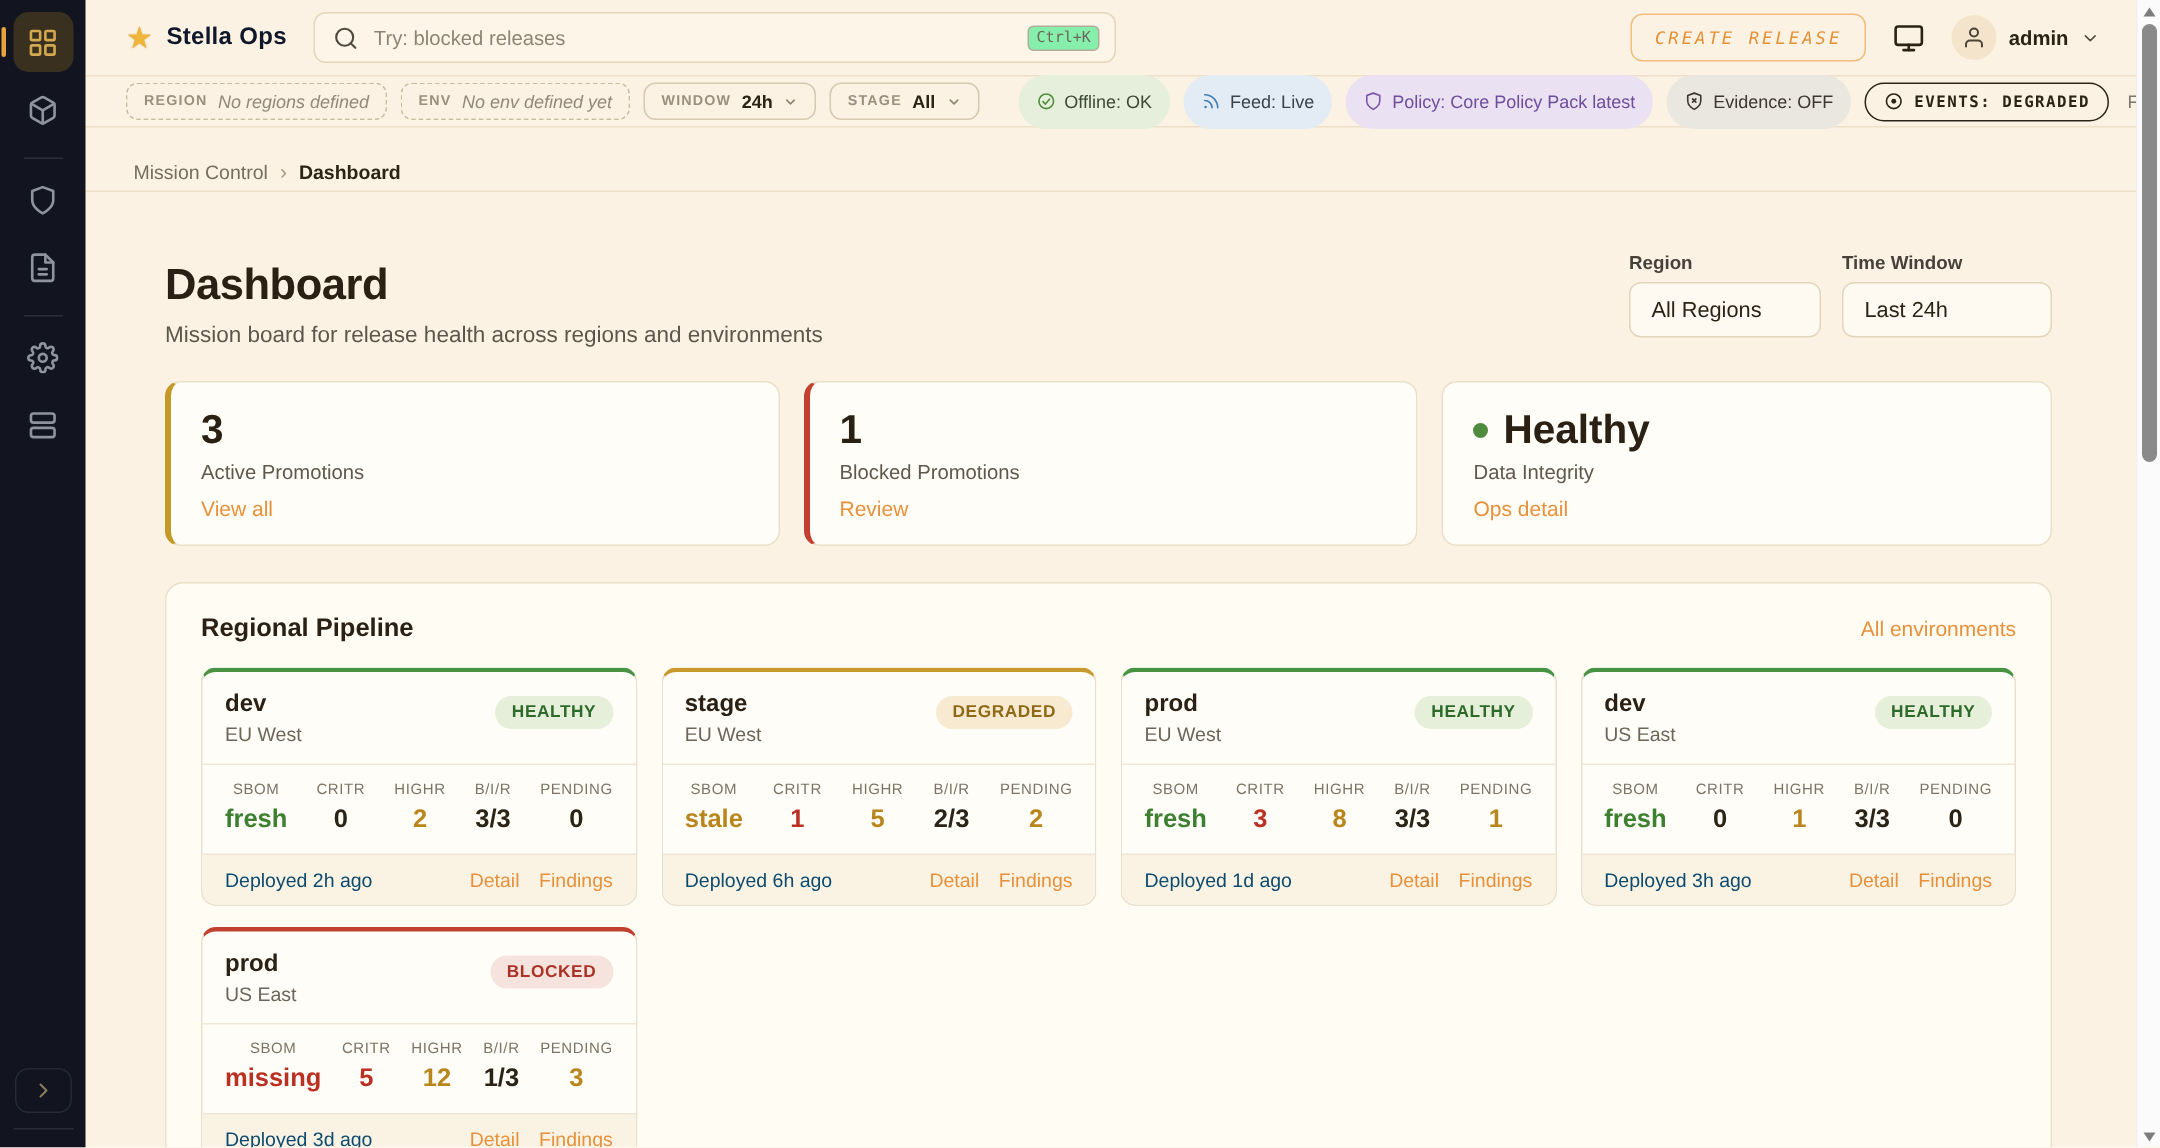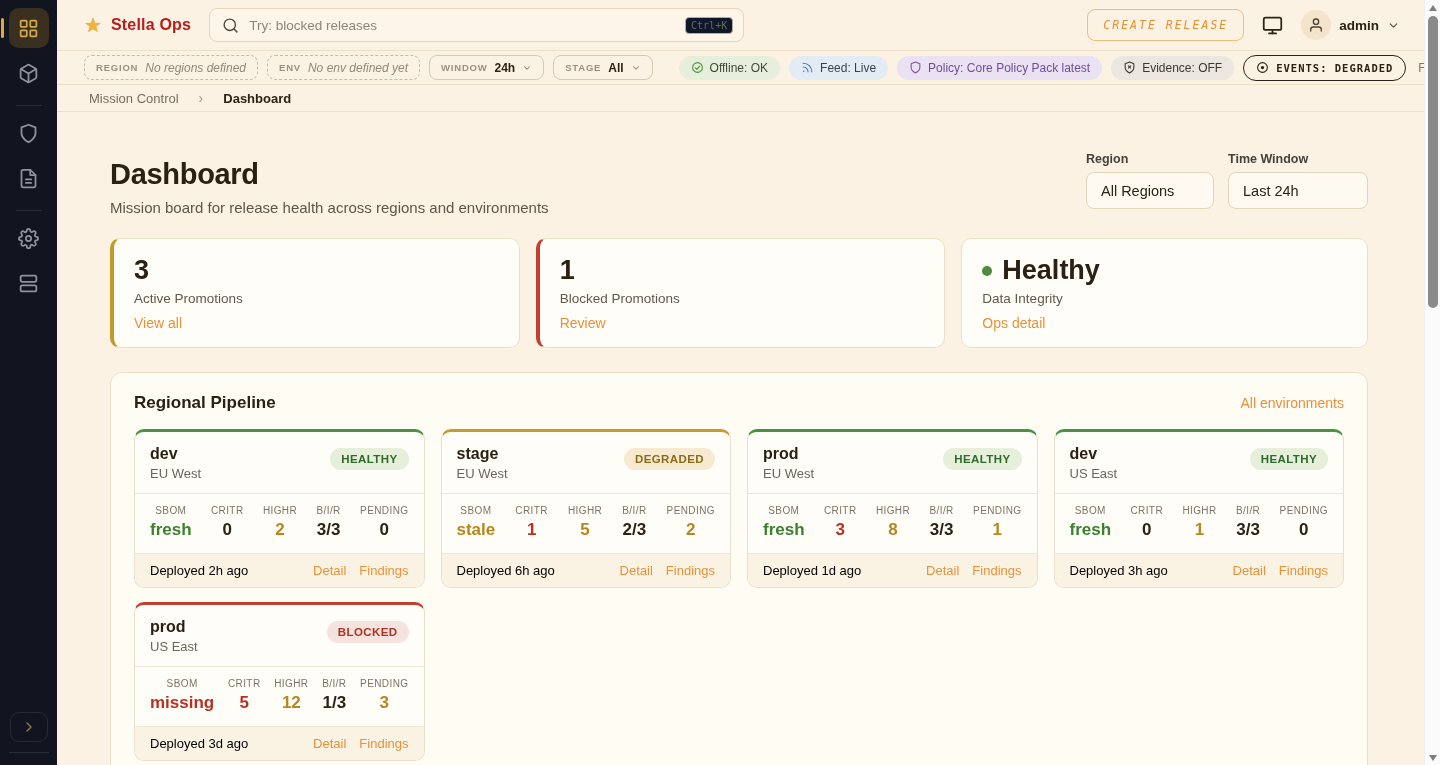--- a/index.html
+++ b/index.html
@@ -18,26 +18,26 @@
   .side-spacer { flex:1; }
   .side-toggle { width:38px; height:30px; border:1px solid #262a36; border-radius:9px; display:flex; align-items:center; justify-content:center; color:#8a7d5e; margin-bottom:10px; cursor:pointer; }
   .side-toggle svg { width:16px; height:16px; }
   .side-bottom-line { width:40px; height:1px; background:#2a2d39; margin-bottom:12px; }
 
   
   .main { flex:1; display:flex; flex-direction:column; min-width:0; }
 
   .topbar { height:51px; display:flex; align-items:center; padding:0 24px 0 27px; border-bottom:1px solid #eddfc8; flex-shrink:0; }
   .logo-glyph { font-size:20px; color:#eeb53a; margin-right:9px; text-shadow:0 0 1px #c9922a; }
-  .app-title { font-size:16px; font-weight:bold; color:#b91c1c; letter-spacing:.2px; }
+  .app-title { font-size:16px; font-weight:bold; color:#0f172a; letter-spacing:.2px; }
   .searchbox { margin-left:18px; width:535px; height:34px; border:1px solid #e5d6bc; border-radius:8px; background:#fcf5e8; display:flex; align-items:center; padding:0 10px 0 12px; }
   .searchbox svg { width:17px; height:17px; color:#4f4a40; flex-shrink:0; }
   .searchbox input { flex:1; border:none; outline:none; background:transparent; font-family:"Liberation Sans",sans-serif; font-size:13.5px; color:#3a352c; margin-left:10px; }
   .searchbox input::placeholder { color:#8e8575; }
-  .kbd { font-family:"DejaVu Sans Mono", monospace; font-size:10px; color:#6d675c; border:1px solid #b5ad9c; border-radius:4px; padding:2px 5px; background:#0f172a; }
+  .kbd { font-family:"DejaVu Sans Mono", monospace; font-size:10px; color:#6d675c; border:1px solid #b5ad9c; border-radius:4px; padding:2px 5px; background:#86efac; }
   .topbar-right { margin-left:auto; display:flex; align-items:center; gap:18px; }
   .create-btn { font-family:"DejaVu Sans Mono", monospace; font-size:11.5px; letter-spacing:2px; color:#e49136; border:1px solid #efbd7c; background:transparent; border-radius:8px; padding:8px 15px; cursor:pointer;font-style:italic; }
   .monitor-btn { color:#2a2316; display:flex; cursor:pointer; }
   .monitor-btn svg { width:21px; height:21px; }
   .user-area { display:flex; align-items:center; gap:8px; cursor:pointer; }
   .avatar { width:30px; height:30px; border-radius:50%; background:#f4e4cc; display:flex; align-items:center; justify-content:center; color:#4a4336; }
   .avatar svg { width:16px; height:16px; }
   .user-name { font-size:13.5px; font-weight:600; color:#2a2316; }
   .user-chev { color:#55503f; display:flex; }
   .user-chev svg { width:13px; height:13px; }
@@ -45,28 +45,28 @@
   
   .filterbar { height:34px; display:flex; align-items:center; gap:9px; padding:0 20px 0 27px; border-bottom:1px solid #eddfc8; flex-shrink:0; }
   .chip { height:25px; display:flex; align-items:center; gap:7px; border-radius:8px; padding:0 11px; white-space:nowrap; }
   .chip.dashed { border:1px dashed #c7bba2; }
   .chip.solid  { border:1px solid #d6c9b0; cursor:pointer; }
   .chip-label { font-size:9.5px; font-weight:bold; letter-spacing:.8px; color:#9a907d; }
   .chip-value-muted { font-size:12px; font-style:italic; color:#93897a; }
   .chip-value { font-size:12px; font-weight:bold; color:#2a2316; }
   .chip svg { width:10px; height:10px; color:#8d8472; }
   .v-sep { width:1px; height:20px; background:#ddd0b8; margin:0 4px; }
-  .status-pill { height:24px; display:flex; align-items:center; gap:6px; border-radius:999px; padding:0 12px; font-size:12px; white-space:nowrap; cursor:pointer; }
+  .status-pill { height:36px; display:flex; align-items:center; gap:6px; border-radius:999px; padding:0 12px; font-size:12px; white-space:nowrap; cursor:pointer; }
   .status-pill svg { width:13px; height:13px; flex-shrink:0; }
   .events-pill { height:26px; display:flex; align-items:center; gap:7px; border:1.5px solid #2a2316; border-radius:999px; padding:0 12px; font-family:"DejaVu Sans Mono",monospace; font-size:10.5px; font-weight:bold; letter-spacing:1px; color:#2a2316; white-space:nowrap; cursor:pointer; }
   .events-pill svg { width:13px; height:13px; }
   .fb-notice { font-size:12px; color:#7d766a; margin-left:3px; white-space:nowrap; }
 
   
-  .crumbbar { height:27px; display:flex; align-items:center; gap:20px; padding:0 27px 0 32px; border-bottom:1px solid #eddfc8; flex-shrink:0; font-size:13px; }
+  .crumbbar { height:27px; display:flex; align-items:center; gap:8px; padding:0 27px 0 32px; border-bottom:1px solid #eddfc8; flex-shrink:0; font-size:13px;margin-top:16px; }
   .crumb-parent { color:#756e5f; cursor:pointer; }
   .crumb-sep { color:#a29a87; font-size:14px; }
   .crumb-current { color:#2a2316; font-weight:600; }
 
   
   .content { flex:1; overflow:hidden; padding:46px 56px 0 53px; }
   .page-head { display:flex; justify-content:space-between; align-items:flex-start; }
   .page-title { font-size:29px; font-weight:bold; color:#2a2014; letter-spacing:-.3px; }
   .page-sub { font-size:15px; color:#5c564b; margin-top:8px; }
   .head-filters { display:flex; gap:14px; margin-top:-6px; }
@@ -100,21 +100,21 @@
   .badge { font-size:11.5px; font-weight:bold; letter-spacing:.4px; border-radius:999px; padding:5px 11px; margin-top:3px; }
   .tone-green .badge { background:#e5efda; color:#2e6b2b; }
   .tone-amber .badge { background:#f8ead0; color:#8f6a16; }
   .tone-red   .badge { background:#f7e3dd; color:#ab3226; }
   .pipe-stats { display:flex; justify-content:space-between; padding:11px 15px 13px; border-top:1px solid #f0e6d6; }
   .stat-cell { text-align:center; }
   .stat-label { font-size:10px; letter-spacing:.4px; color:#7c7466; margin-bottom:4px; }
   .stat-value { font-size:17px; font-weight:bold; }
   .v-green { color:#3c8030; } .v-amber { color:#b8861c; } .v-red { color:#ba3124; } .v-dark { color:#2a2316; }
   .pipe-foot { display:flex; justify-content:space-between; align-items:center; padding:9px 15px; background:#faf3e4; border-top:1px solid #f0e6d6; margin-top:auto; }
-  .deployed { font-size:13px; color:#000000; }
+  .deployed { font-size:13px; color:#0c4a6e; }
   .foot-links { display:flex; gap:13px; }
   .foot-links .card-link { font-size:13px; }
 
   
   .scroll-col { width:16px; height:765px; background:#fbfbfb; flex-shrink:0; position:relative; border-left:1px solid #f0f0f0; }
   .scroll-arrow { position:absolute; left:4px; width:0; height:0; border-left:4px solid transparent; border-right:4px solid transparent; }
   .scroll-arrow.up { top:5px; border-bottom:6px solid #7d7d7d; }
   .scroll-arrow.down { bottom:4px; border-top:6px solid #7d7d7d; }
   .scroll-thumb { position:absolute; left:3px; top:16px; width:10px; height:292px; background:#8a8a8a; border-radius:6px; }
 </style>

